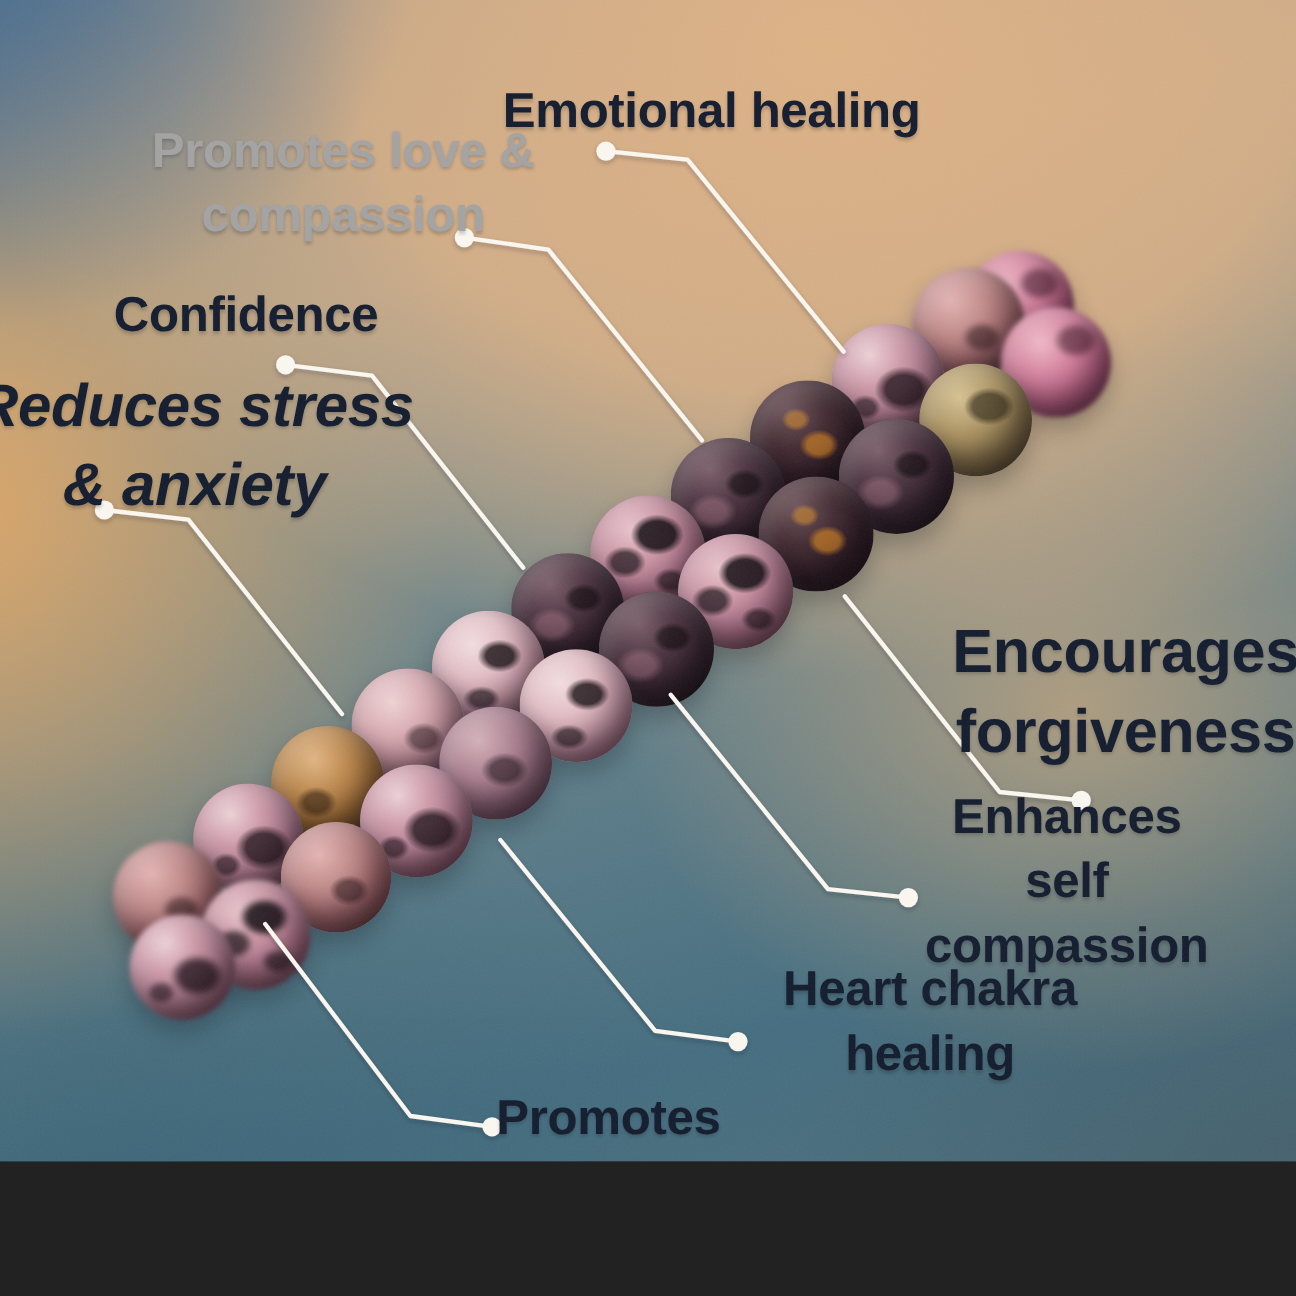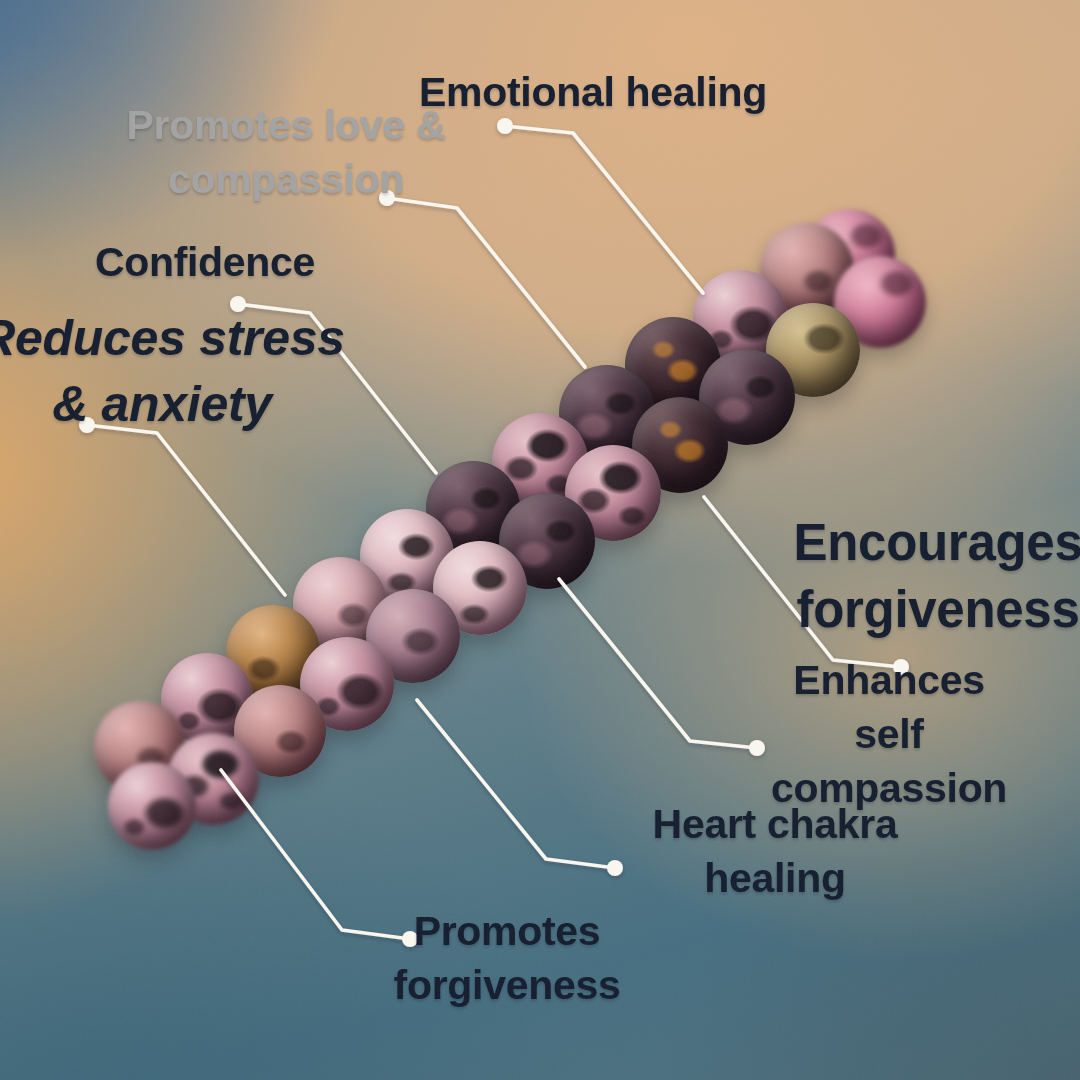--- a/index.html
+++ b/index.html
@@ -1,17 +1,17 @@
 <!DOCTYPE html>
 <html><head>
 <meta charset="utf-8">
 <style>
   html,body{margin:0;padding:0;background:#222;}
   .stage{
-    position:relative;width:1080px;height:1080px;overflow:hidden;
+    position:relative;width:1080px;height:968px;overflow:hidden;
     font-family:"Liberation Sans","DejaVu Sans",sans-serif;
   }
   .bg{
     position:absolute;inset:0;
     background:
       radial-gradient(620px 520px at -4% -6%, rgba(72,108,144,.95) 0%, rgba(72,108,144,0) 64%),
       radial-gradient(1040px 760px at 64% 4%, #deb286 0%, rgba(222,178,134,.85) 38%, rgba(222,178,134,0) 69%),
       radial-gradient(660px 720px at -3% 44%, rgba(224,167,102,.95) 0%, rgba(224,167,102,0) 62%),
       radial-gradient(540px 430px at 83% 61%, rgba(226,178,124,.62) 0%, rgba(226,178,124,0) 70%),
       radial-gradient(640px 470px at 102% 102%, rgba(64,84,96,.55) 0%, rgba(64,84,96,0) 70%),

